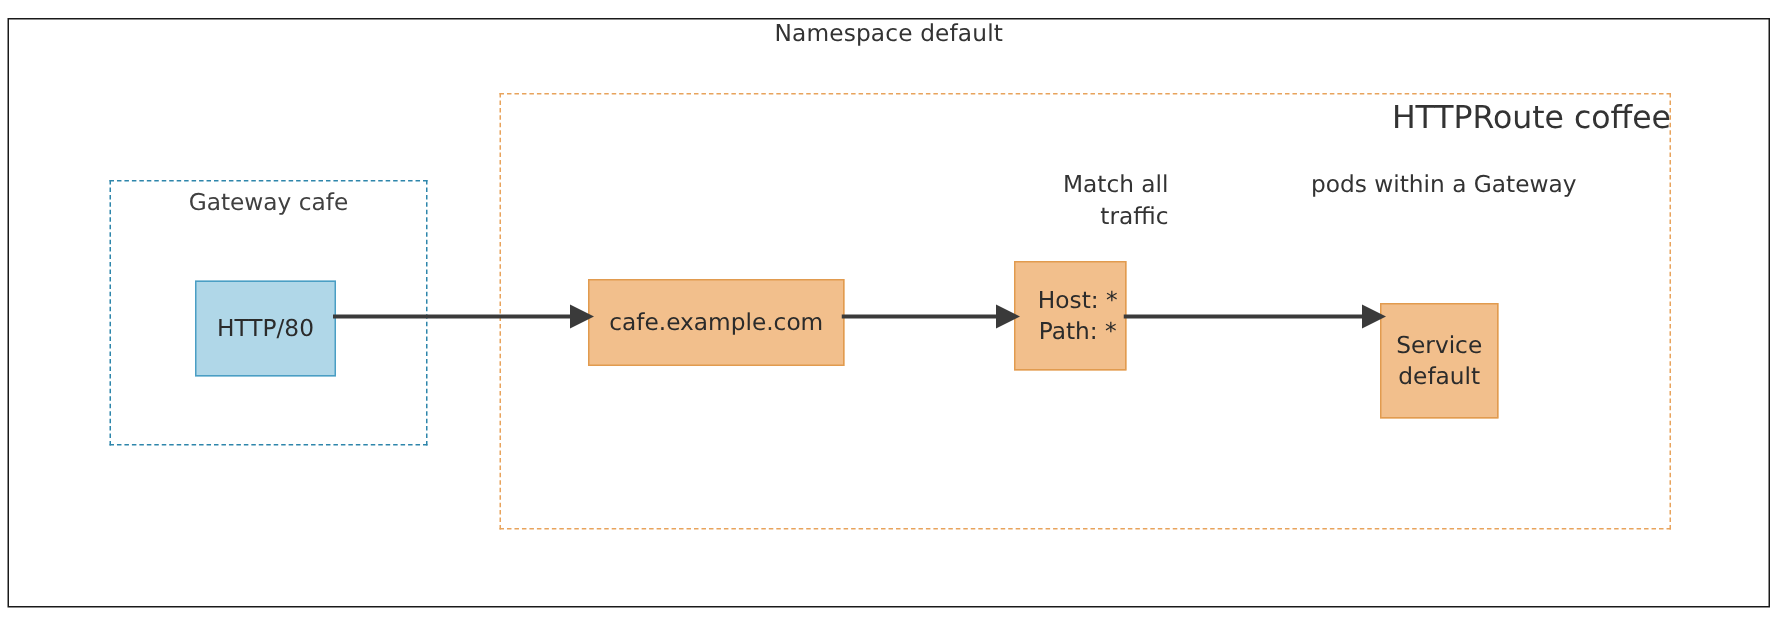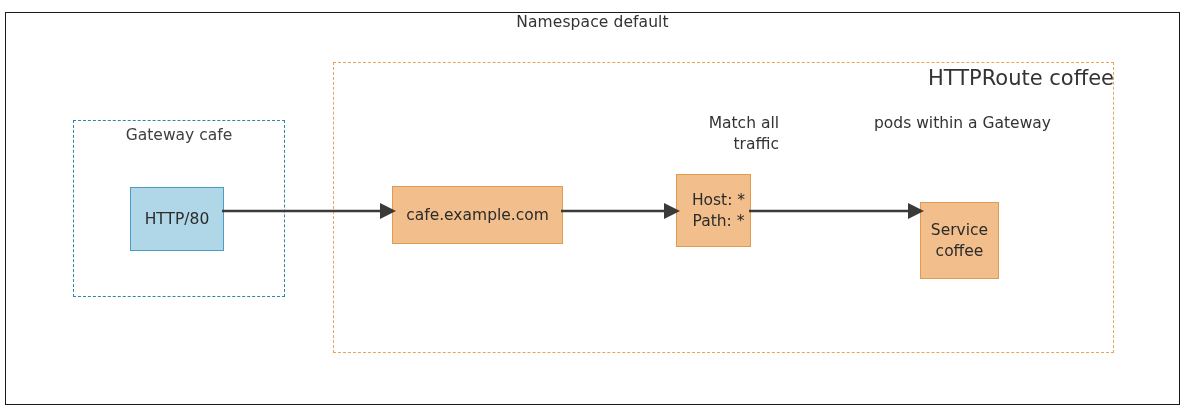--- a/index.html
+++ b/index.html
@@ -168,21 +168,21 @@
   <div class="node orange left" id="node-match">
     <span>Host: *</span>
     <span>Path: *</span>
   </div>
 
   <div class="caption" id="caption-service">
     <div>pods within a Gateway</div>
   </div>
   <div class="node orange center" id="node-service">
     <span>Service</span>
-    <span>coffee</span>
+    <span>default</span>
   </div>
 
   <div class="connector" id="conn-1">
     <svg width="174" height="30" viewBox="0 0 174 30">
       <line x1="0" y1="15" x2="160" y2="15" stroke="#3a3a3a" stroke-width="2.6"></line>
       <polygon points="158,7 174,15 158,23" fill="#3a3a3a"></polygon>
     </svg>
   </div>
 
   <div class="connector" id="conn-2">

